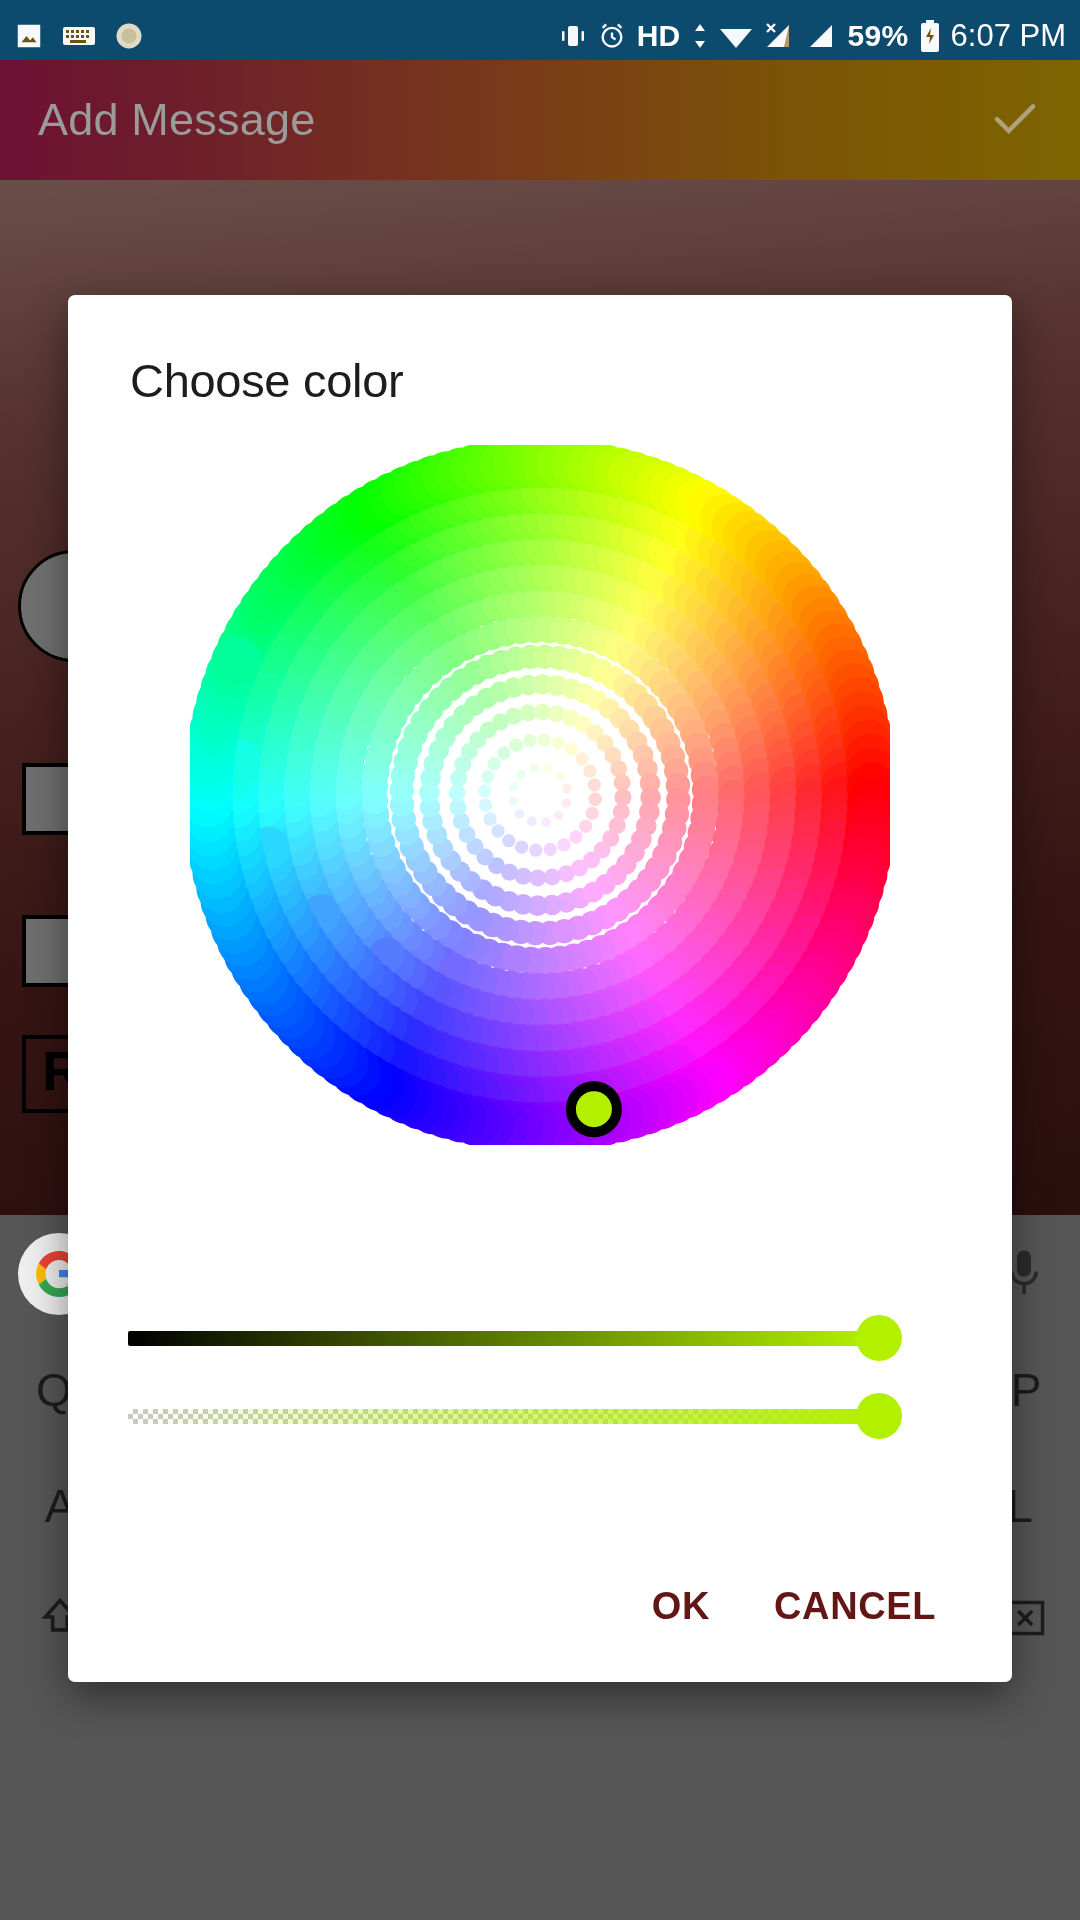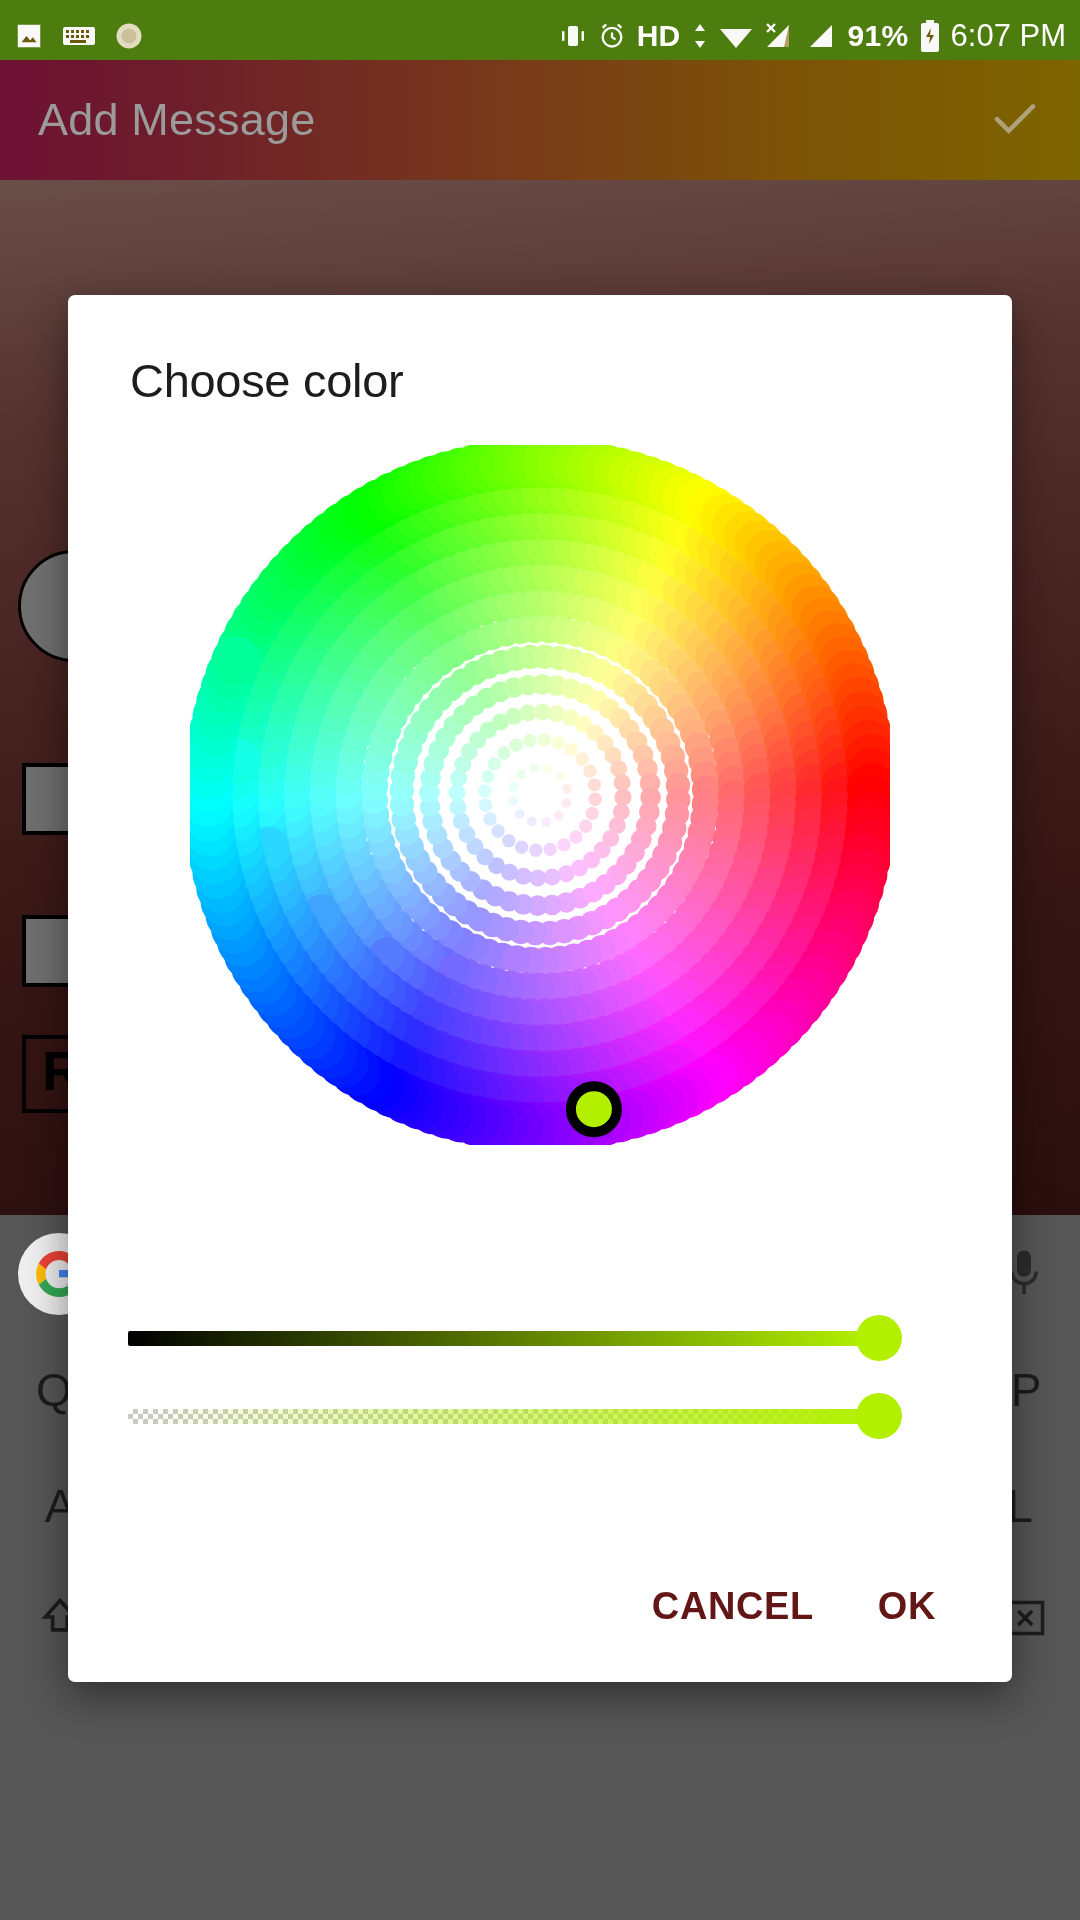--- a/index.html
+++ b/index.html
@@ -8,21 +8,21 @@
     font-family:"Liberation Sans", sans-serif;
     overflow:hidden; background:#000;
   }
   #screen { position:relative; width:1080px; height:1920px; overflow:hidden; background:#fff; }
 
   
   #bg-app { position:absolute; inset:0; }
 
   #statusbar {
     position:absolute; left:0; top:0; width:1080px; height:72px;
-    background:#4d7c0f;
+    background:#0c4a6e;
     display:flex; align-items:center; padding:0 14px;
   }
   .sb-left { display:flex; align-items:center; gap:18px; }
   .sb-right { margin-left:auto; display:flex; align-items:center; gap:11px; }
   .sb-icon { color:#fff; fill:#fff; display:block; opacity:.97; }
   .sb-text { color:#fff; font-size:30px; font-weight:600; letter-spacing:.3px; white-space:nowrap; }
   .sb-time { color:#fff; font-size:31px; font-weight:500; margin-left:0; white-space:nowrap; }
 
   #appbar {
     position:absolute; left:0; top:60px; width:1080px; height:120px;
@@ -192,21 +192,21 @@
               <path d="M3 25 L25 3 L25 25 Z" fill="#fff"></path>
               <path d="M20 25 L25 3 L25 25 Z" fill="#b3a16a"></path>
               <path d="M3 2l8 8M11 2l-8 8" stroke="#fff" stroke-width="2.4"></path>
             </svg>
         </span>
         <span>
           <svg class="sb-icon" width="30" height="28" viewBox="0 0 30 28">
               <path d="M3 25 L25 3 L25 25 Z" fill="#fff"></path>
             </svg>
         </span>
-        <span class="sb-text">91%</span>
+        <span class="sb-text">59%</span>
         <span>
           <svg class="sb-icon" width="20" height="32" viewBox="0 0 20 32">
               <rect x="6" y="0" width="8" height="3" fill="#fff"></rect>
               <rect x="1" y="3" width="18" height="29" rx="2" fill="#fff"></rect>
               <path d="M11 8l-5 9h4l-1 7 5-9h-4z" fill="#6d5709"></path>
             </svg>
         </span>
         <span class="sb-time">6:07 PM</span>
       </div>
     </div>
@@ -1251,18 +1251,18 @@
       <div class="slider-thumb" id="value-thumb" style="background: rgb(178, 240, 0);"></div>
     </div>
 
     <div class="slider" id="slider-alpha">
       <div id="alpha-checker"></div>
       <div id="alpha-fill" style="background: linear-gradient(90deg, rgba(178, 240, 0, 0) 0%, rgb(178, 240, 0) 100%);"></div>
       <div class="slider-thumb" id="alpha-thumb" style="background: rgb(178, 240, 0);"></div>
     </div>
 
     <div id="dialog-buttons">
+      <button class="dlg-btn">OK</button>
       <button class="dlg-btn">CANCEL</button>
-      <button class="dlg-btn">OK</button>
     </div>
   </div>
 
 </div>
 
 </body></html>

